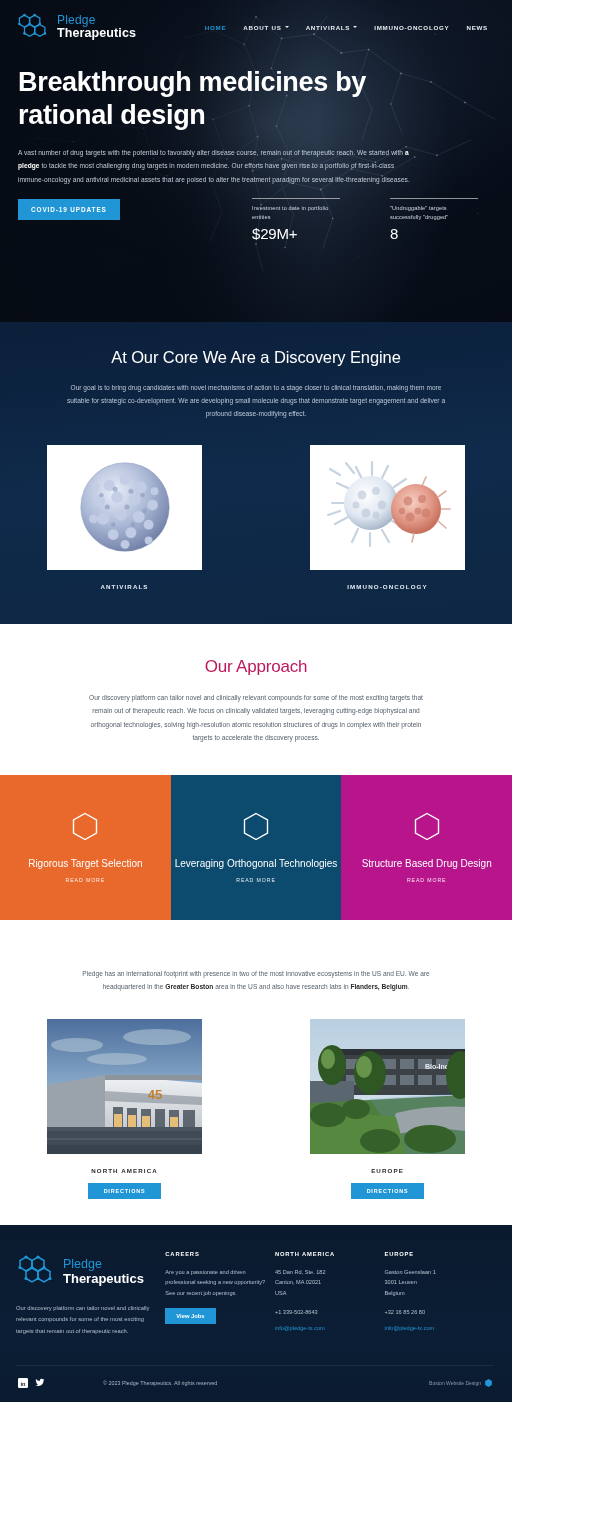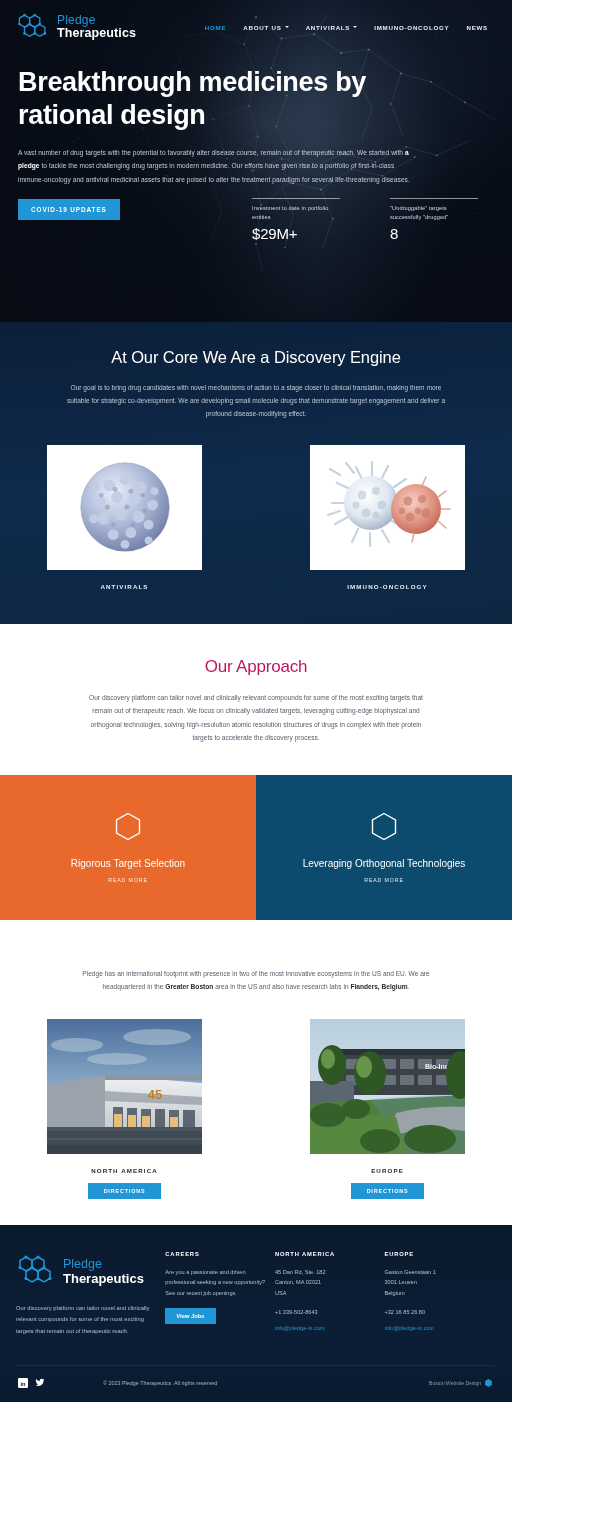--- a/index.html
+++ b/index.html
@@ -441,20 +441,27 @@
       <div class="t">Rigorous Target Selection</div>
       <div class="more">READ MORE</div>
     </div>
     <div class="tri" style="background:#0c4a6e">
       <svg class="hex" width="26" height="29" viewBox="0 0 26 29">
         <polygon points="13,1.5 24.5,8 24.5,21 13,27.5 1.5,21 1.5,8" fill="none" stroke="#fff" stroke-width="1.4"></polygon>
       </svg>
       <div class="t">Leveraging Orthogonal Technologies</div>
       <div class="more">READ MORE</div>
     </div>
+    <div class="tri" style="background:#b8148c">
+      <svg class="hex" width="26" height="29" viewBox="0 0 26 29">
+        <polygon points="13,1.5 24.5,8 24.5,21 13,27.5 1.5,21 1.5,8" fill="none" stroke="#fff" stroke-width="1.4"></polygon>
+      </svg>
+      <div class="t">Structure Based Drug Design</div>
+      <div class="more">READ MORE</div>
+    </div>
   </section>
 
   <section class="locations">
     <p><span>Pledge has an international footprint with presence in two of the most innovative ecosystems in the US and EU. We are headquartered in the </span><b>Greater Boston</b><span> area in the US and also have research labs in </span><b>Flanders, Belgium</b><span>.</span></p>
 
     <div class="loc-row">
       <div class="loc">
         <div class="photo">
           <svg width="155" height="135" viewBox="0 0 155 135">
             <defs>

